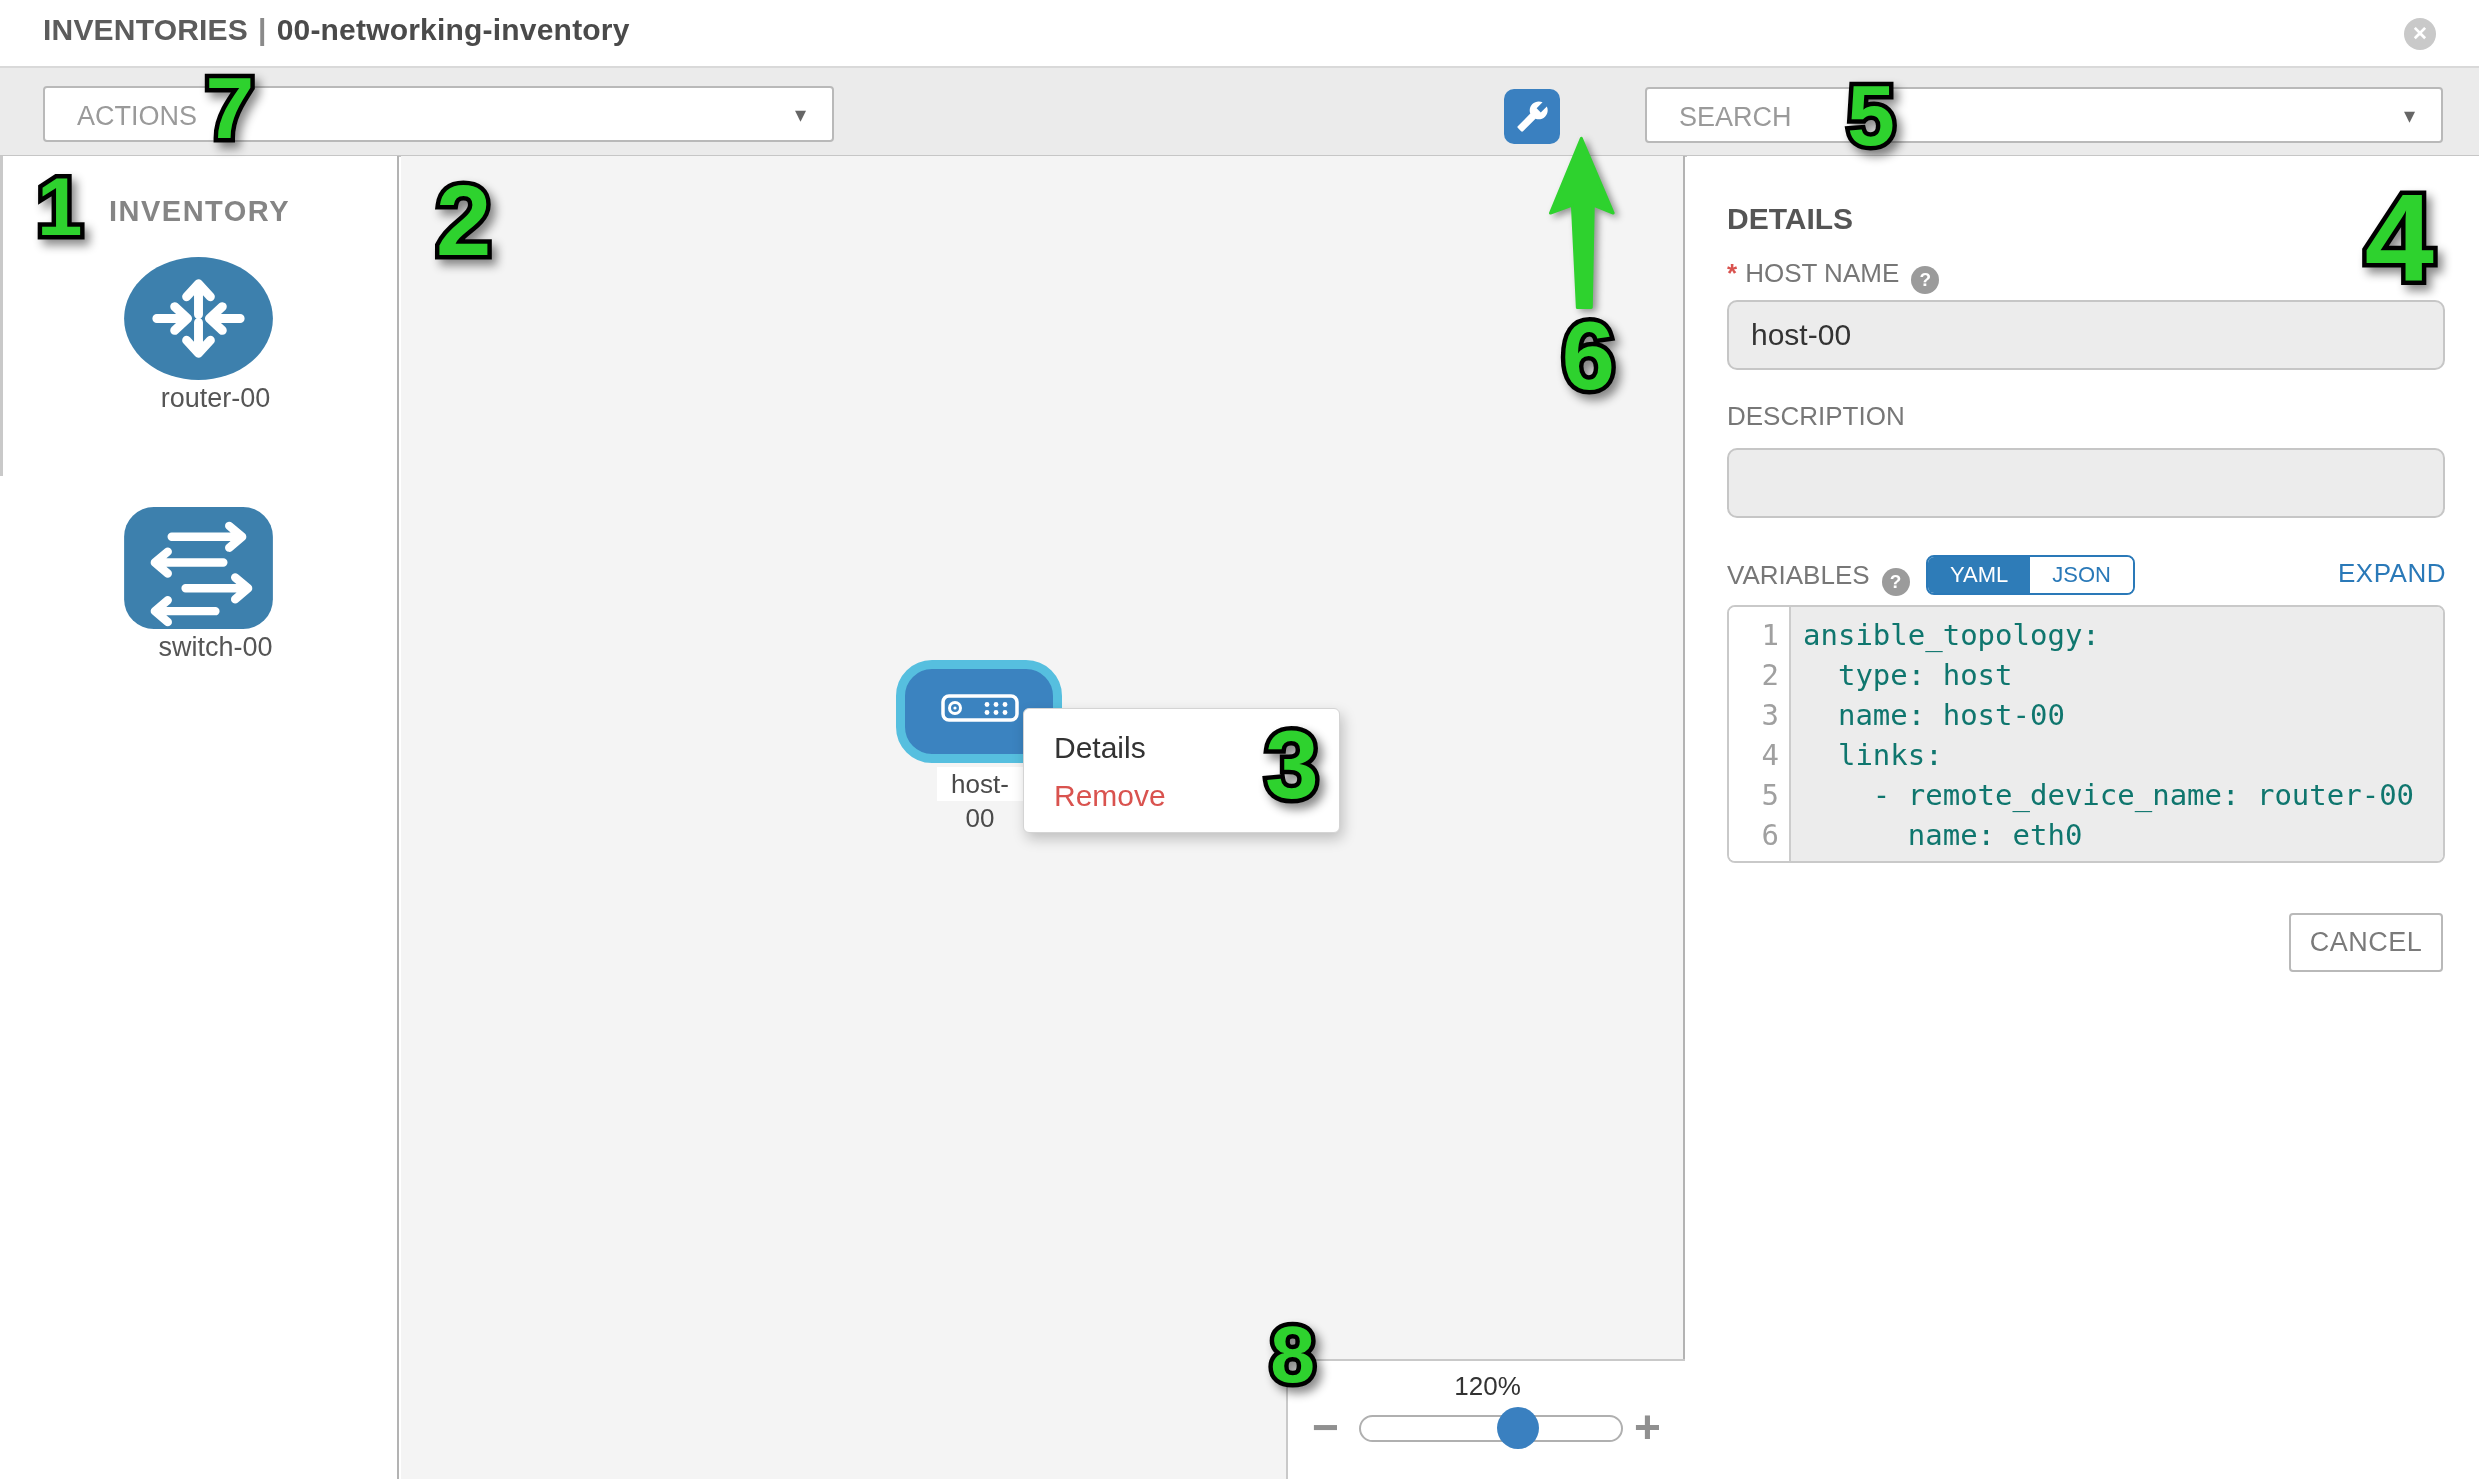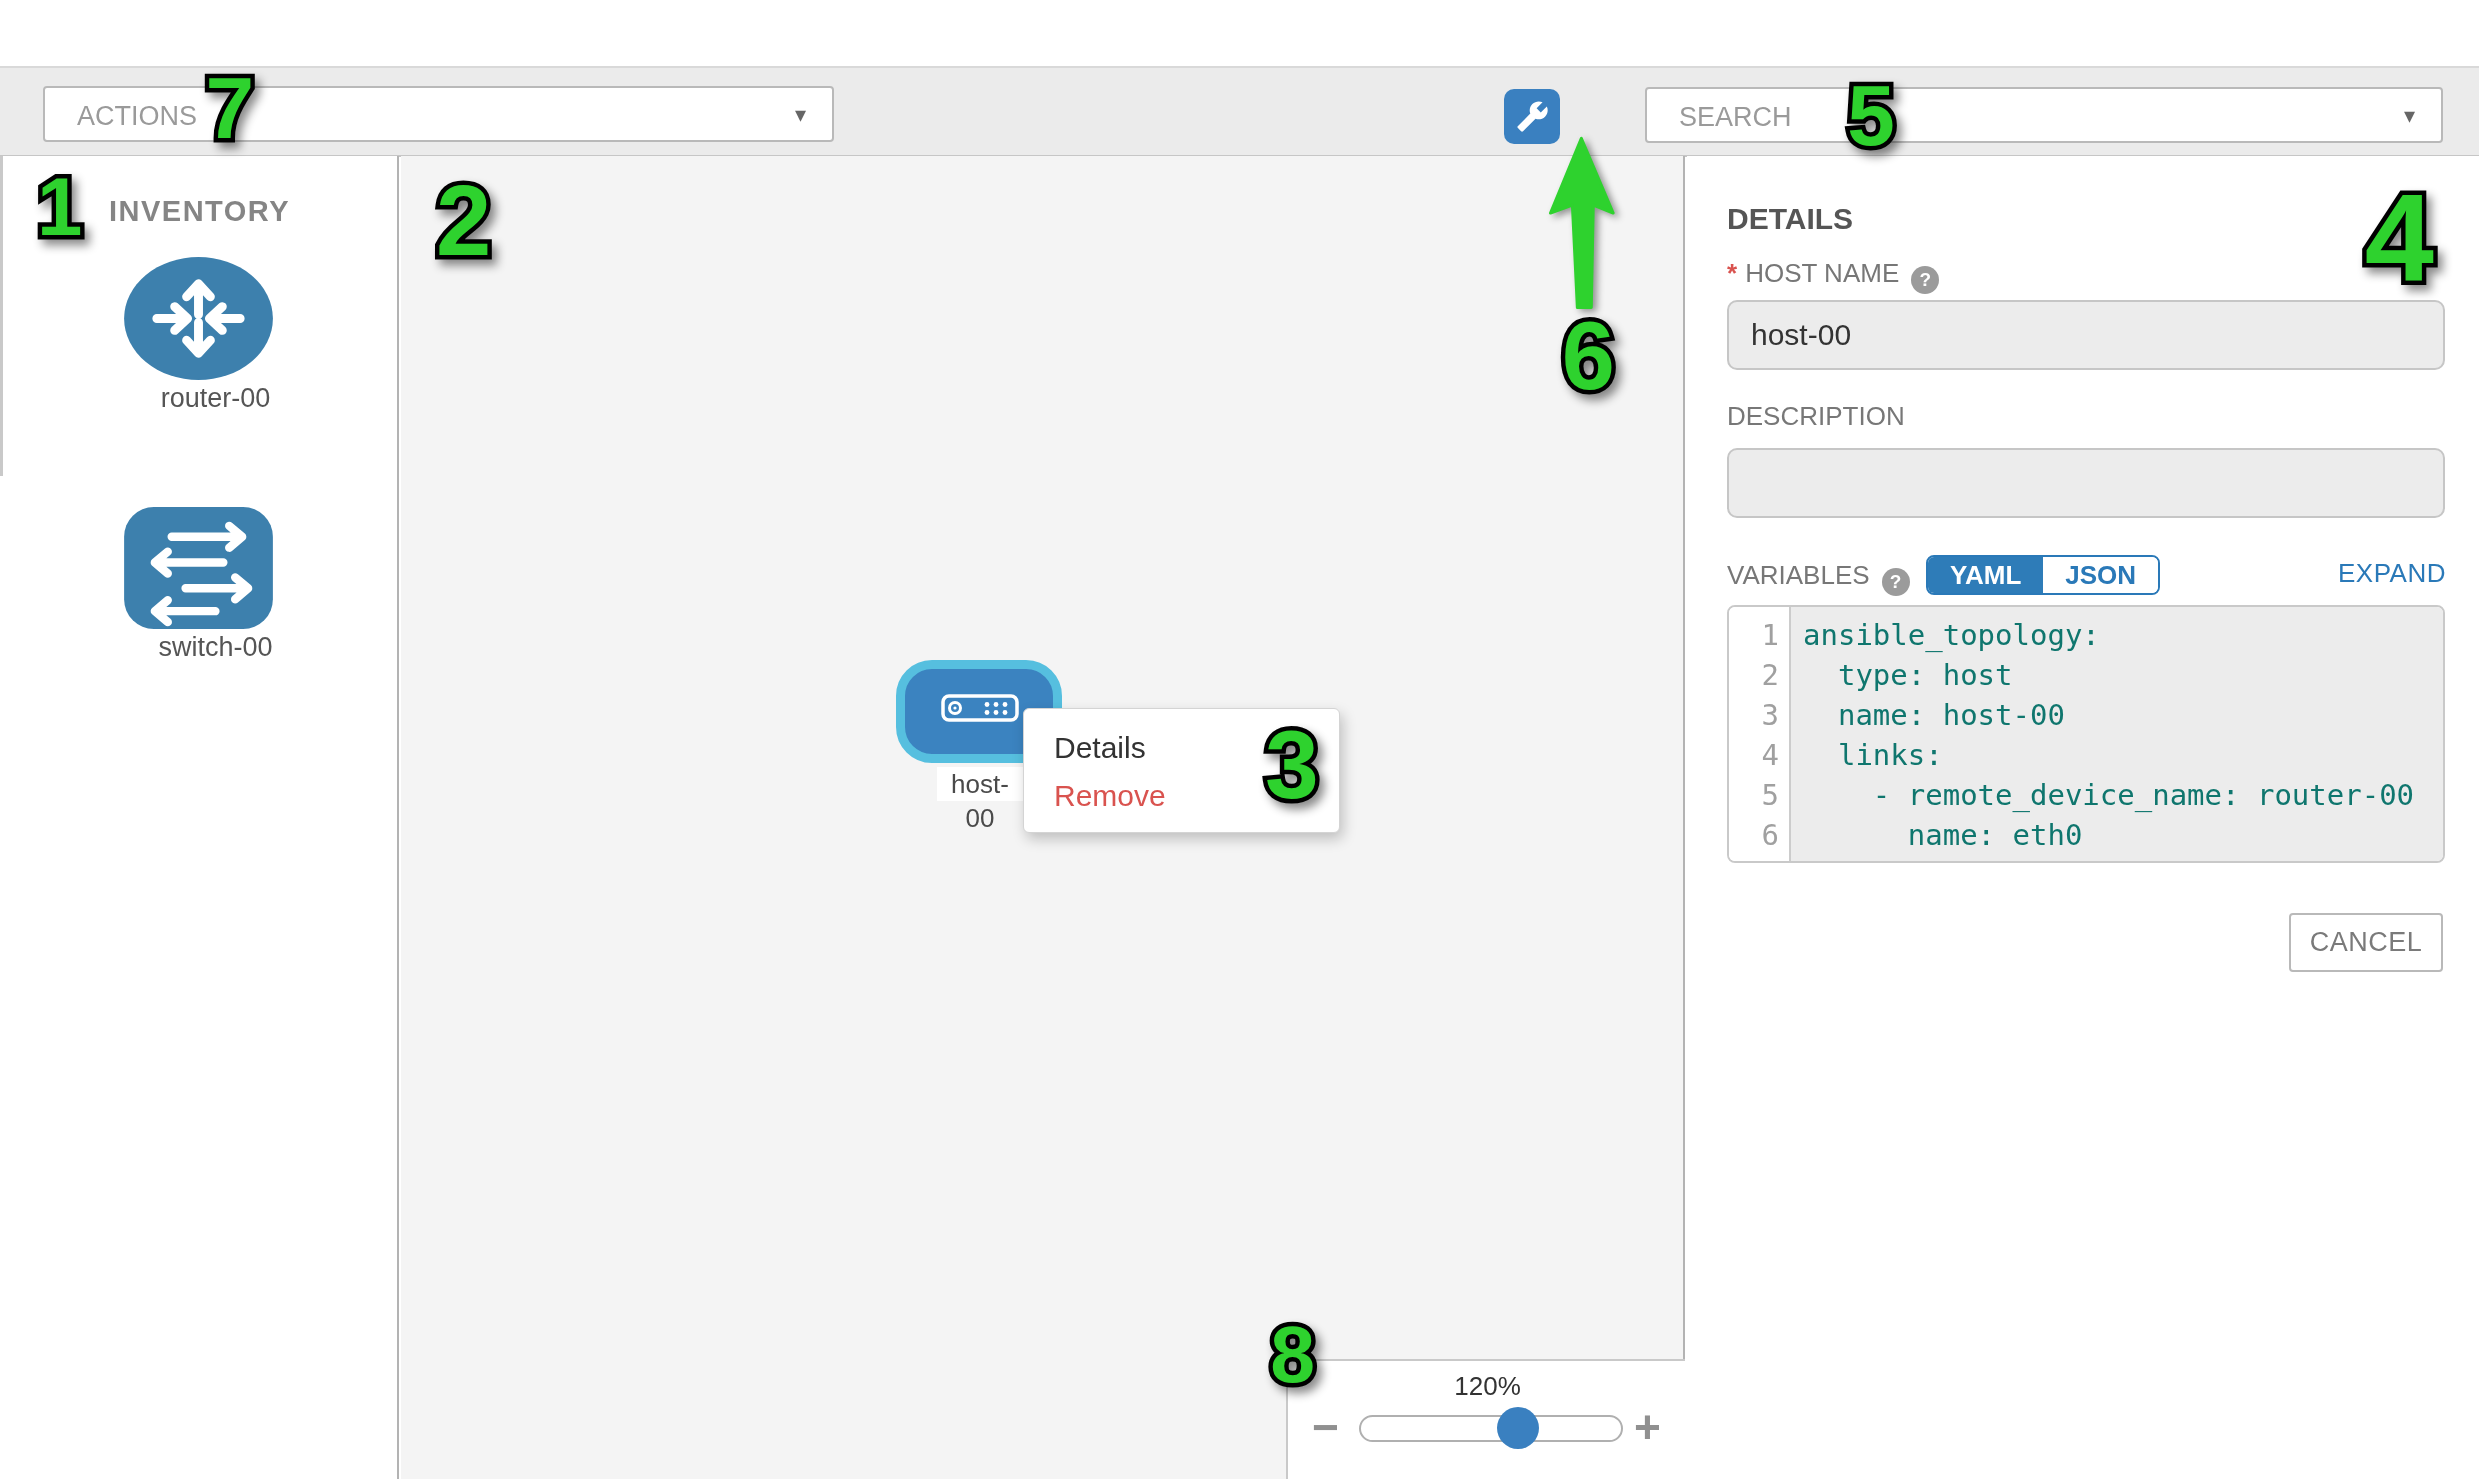--- a/index.html
+++ b/index.html
@@ -51,21 +51,21 @@
   .zoom-track { position:absolute; left:71px; top:54px; width:264px; height:27px; background:#fff; border:2px solid #b0b0b0; border-radius:14px; cursor:pointer; }
   .zoom-thumb { position:absolute; left:209px; top:46px; width:42px; height:42px; border-radius:50%; background:#3a80c0; cursor:grab; }
 
   
   .dp-title { position:absolute; left:40px; top:46px; font-size:30px; font-weight:bold; color:#555; }
   .dp-label { position:absolute; font-size:26px; color:#777; }
   .req-star { color:#d9534f; font-weight:bold; margin-right:8px; }
   .help-dot { display:inline-block; width:28px; height:28px; border-radius:50%; background:#9b9b9b; color:#fff; font-size:19px; font-weight:bold; text-align:center; line-height:28px; vertical-align:-4px; margin-left:12px; }
   .dp-input { position:absolute; left:40px; width:718px; height:70px; background:#ececec; border:2px solid #c6c6c6; border-radius:10px; font-size:30px; color:#333; padding:0 22px; font-family:"Liberation Sans", sans-serif; }
   .toggle { position:absolute; left:239px; top:399px; height:40px; display:flex; border:2px solid #2a79b8; border-radius:8px; overflow:hidden; }
-  .toggle .seg { font-size:26px; line-height:36px; padding:0 22px; cursor:pointer; font-weight:bold; }
+  .toggle .seg { font-size:22px; line-height:36px; padding:0 22px; cursor:pointer; font-weight:normal; }
   .toggle .seg.on { background:#2e7cb8; color:#fff; }
   .toggle .seg.off { background:#fff; color:#2a79b8; }
   .expand-link { position:absolute; right:34px; top:402px; font-size:26px; color:#2a79b8; cursor:pointer; letter-spacing:0.5px; }
   .editor { position:absolute; left:40px; top:449px; width:718px; height:258px; border:2px solid #c9c9c9; border-radius:8px; background:#fff; overflow:hidden; }
   .code-row { display:flex; height:40px; white-space:pre; font-family:"DejaVu Sans Mono", monospace; font-size:29px; line-height:40px; }
   .code-row .gut { width:62px; text-align:right; padding-right:10px; color:#a0a0a0; background:#fff; border-right:2px solid #ccc; flex:none; }
   .code-row .code { flex:1; background:#ececec; color:#0f766e; padding-left:12px; }
   .editor-pad-top { height:8px; display:flex; }
   .editor-pad-top .gut { width:62px; background:#fff; border-right:2px solid #ccc; }
   .editor-pad-top .code { flex:1; background:#ececec; }
@@ -74,20 +74,26 @@
   
   .overlay { position:absolute; left:0; top:0; width:2480px; height:1480px; pointer-events:none; }
   .green-digit { fill:#2ed22e; stroke:#000; stroke-width:9px; paint-order:stroke; font-family:"Liberation Sans", sans-serif; font-weight:bold; text-anchor:middle; filter:drop-shadow(5px 6px 5px rgba(0,0,0,0.45)); }
   .green-arrow { fill:#2ed22e; stroke:#2ed22e; stroke-width:3px; stroke-linejoin:round; filter:drop-shadow(4px 3px 4px rgba(0,0,0,0.4)); }
 </style>
 </head>
 <body>
 
 <div id="app">
 
+  <div class="header">
+    <div class="page-title">
+      <span>INVENTORIES</span><span class="sep">|</span><span class="right-part">00-networking-inventory</span>
+    </div>
+    <div class="close-btn">✕</div>
+  </div>
 
   <div class="toolbar">
     <div class="select-box actions-select">
       <span class="sel-label">ACTIONS</span>
       <span class="caret">▾</span>
     </div>
     <div class="tool-btn">
       <span style="display:flex; transform:scaleX(-1);">
         <svg width="33" height="33" viewBox="0 0 24 24">
             <path fill="#fff" d="M22.7 19l-9.1-9.1c.9-2.3.4-5-1.5-6.9-2-2-5-2.4-7.4-1.3L9 6 6 9 1.6 4.7C.4 7.1.9 10.1 2.9 12.1c1.9 1.9 4.6 2.4 6.9 1.5l9.1 9.1c.4.4 1 .4 1.4 0l2.3-2.3c.5-.4.5-1.1.1-1.4z"></path>

